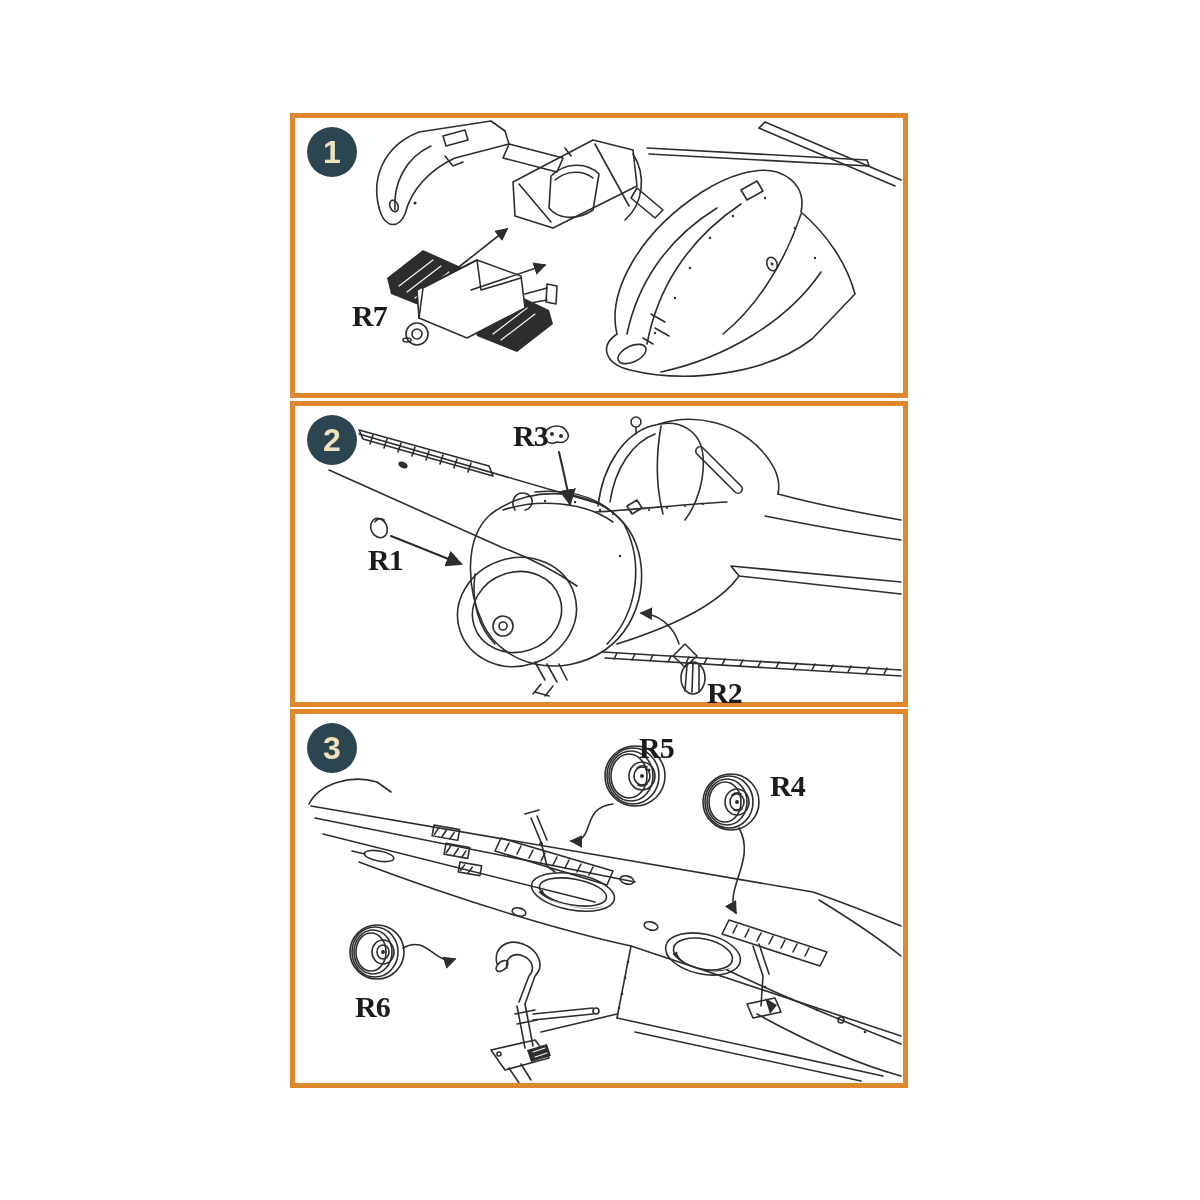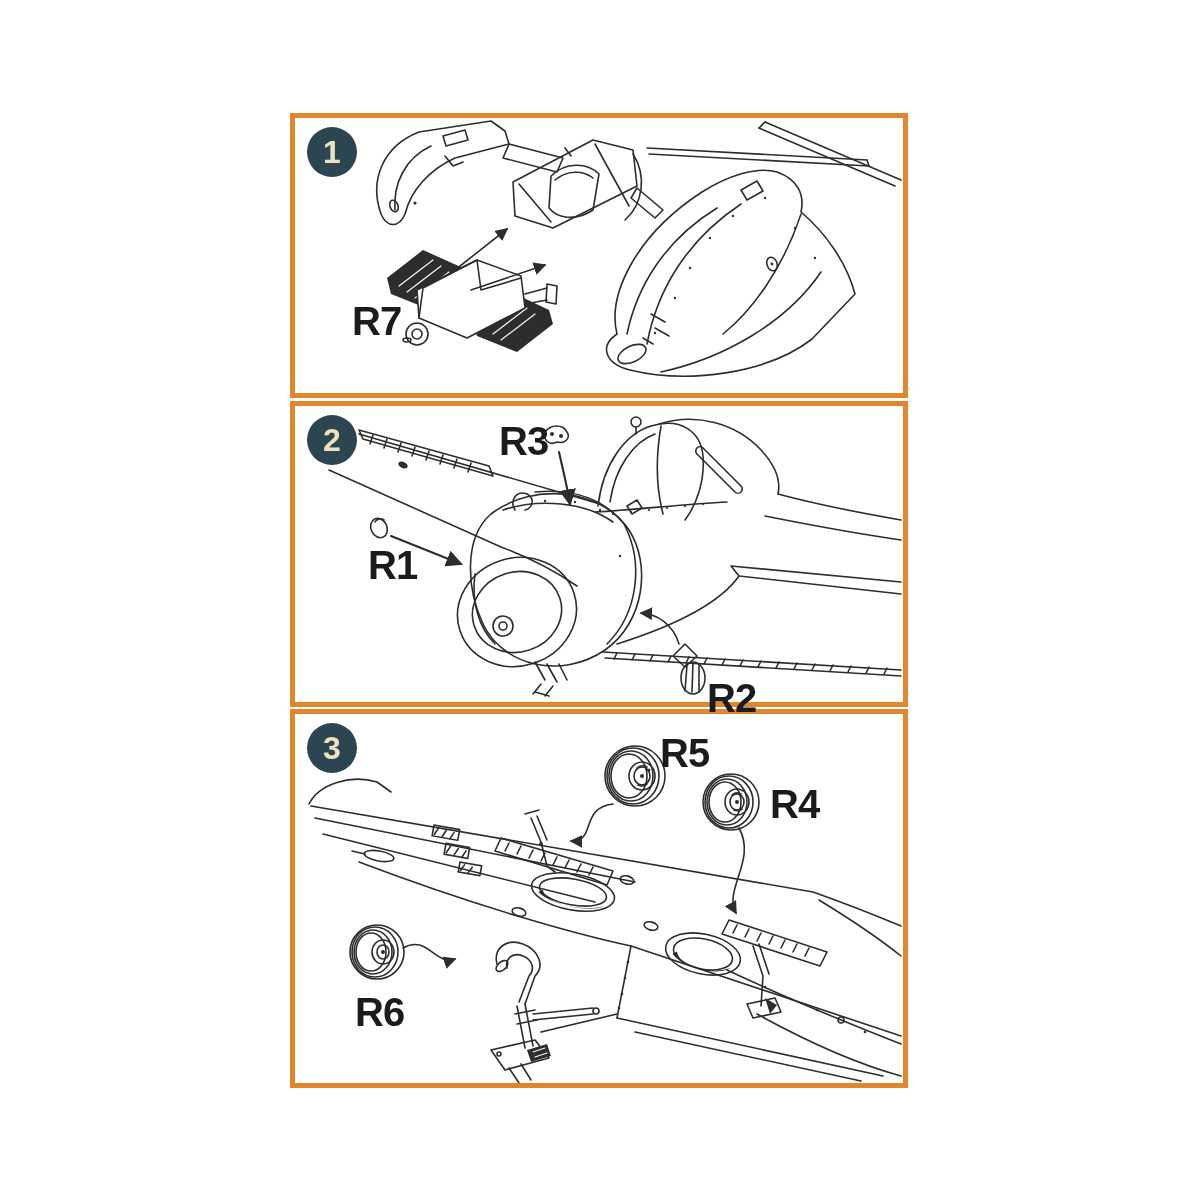--- a/index.html
+++ b/index.html
@@ -12,22 +12,22 @@
     font-family:"Liberation Sans",sans-serif;overflow:hidden;}
   .panel{position:absolute;left:290px;width:618px;background:var(--paper);
     border:5px solid var(--frame);}
   .panel-1{top:113px;height:285px;}
   .panel-2{top:401px;height:306px;}
   .panel-3{top:709px;height:379px;}
   .badge{position:absolute;left:12px;top:9px;width:50px;height:50px;border-radius:50%;
     background:var(--badge);color:var(--badge-text);display:flex;align-items:center;
     justify-content:center;font-size:32px;font-weight:bold;z-index:3;}
   .diagram{position:absolute;left:0;top:0;width:100%;height:100%;display:block;}
-  .part-label{position:absolute;font-size:40px;font-weight:bold;color:var(--label);
-    letter-spacing:-1px;line-height:1;z-index:2;}
+  .part-label{position:absolute;font-size:30px;font-weight:bold;color:var(--label);
+    letter-spacing:-1px;line-height:1;z-index:2;font-family:Liberation Serif, serif;}
   svg{stroke:var(--ink);fill:none;stroke-width:1.6;stroke-linecap:round;stroke-linejoin:round;}
   svg .fill{fill:var(--ink);stroke:none;}
   svg .wfill{fill:#fff;}
   svg .rib{stroke:#f7f7f7;stroke-width:1.2;}
   svg .thick{stroke-width:2.1;}
   svg .dot{fill:var(--ink);stroke:none;}
 </style>
 </head>
 <body>
 
@@ -190,21 +190,21 @@
         <ellipse cx="84" cy="122" rx="8" ry="10" transform="rotate(-25 84 122)"></ellipse>
         <path d="M80,116 a6,6 0 0 1 9,-2"></path>
         <path class="thick" d="M96,130 L166,158" marker-end="url(#ah2)"></path>
       </g>
 
       <g>
         <path d="M390,238 L402,250 L390,261 L378,250 Z"></path>
         <path d="M384,238 C378,218 362,208 346,207" marker-end="url(#ah2)"></path>
       </g>
     </svg>
-    <div class="part-label" style="left:204px;top:15px;">R3</div>
+    <div class="part-label" style="left:218px;top:15px;">R3</div>
     <div class="part-label" style="left:73px;top:139px;">R1</div>
     <div class="part-label" style="left:412px;top:272px;">R2</div>
   </section>
 
   <section class="panel panel-3">
     <div class="badge">3</div>
     <svg class="diagram" viewBox="0 0 608 369">
       <defs>
         <marker id="ah3" markerWidth="8" markerHeight="8" refX="7" refY="4" orient="auto">
           <path d="M0,0 L8,4 L0,8 Z" fill="#2D2D2D" stroke="none"></path>
@@ -311,18 +311,18 @@
         <ellipse cx="88" cy="238" rx="6" ry="7"></ellipse>
         <circle class="dot" cx="88" cy="238" r="2"></circle>
       </g>
 
       <g>
         <path d="M318,90 C284,94 302,128 276,127" marker-end="url(#ah3)"></path>
         <path d="M444,114 C462,146 428,176 441,199" marker-end="url(#ah3)"></path>
         <path d="M108,234 C132,220 140,252 160,245" marker-end="url(#ah3)"></path>
       </g>
     </svg>
-    <div class="part-label" style="left:365px;top:19px;">R5</div>
-    <div class="part-label" style="left:475px;top:70px;">R4</div>
+    <div class="part-label" style="left:344px;top:19px;">R5</div>
+    <div class="part-label" style="left:475px;top:57px;">R4</div>
     <div class="part-label" style="left:60px;top:278px;">R6</div>
   </section>
 
 </div>
 
 </body></html>

